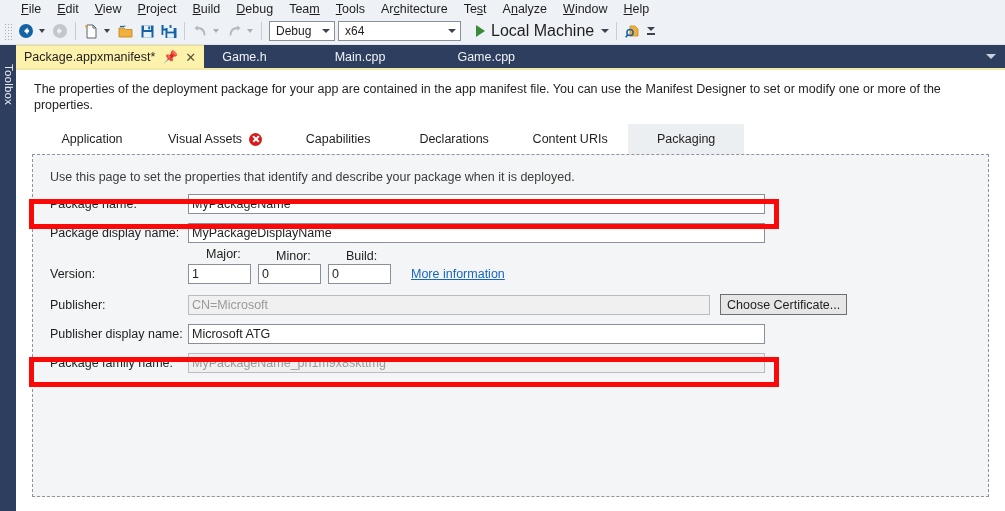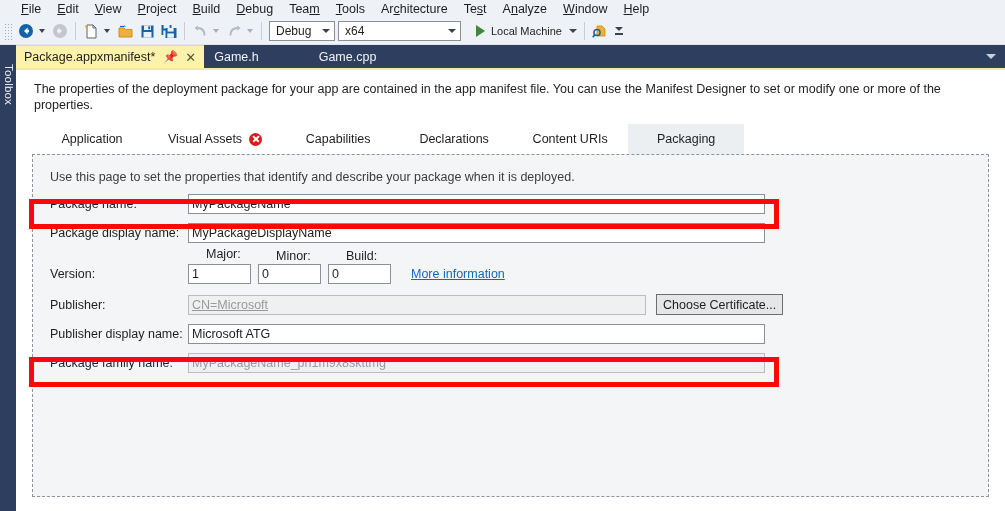--- a/index.html
+++ b/index.html
@@ -80,21 +80,21 @@
   .combo .lbl { line-height: 18px; }
   .combo .cb-caret {
     width: 0; height: 0;
     border-left: 4px solid transparent;
     border-right: 4px solid transparent;
     border-top: 4.5px solid #3b4250;
     margin-left: 8px;
   }
   .run-btn {
     display: flex; align-items: center;
-    font-size: 11px; color: #1e1e1e;
+    font-size: 16px; color: #1e1e1e;
     height: 22px; padding: 0 3px; cursor: default;
   }
   .play-tri {
     width: 0; height: 0;
     border-top: 6px solid transparent;
     border-bottom: 6px solid transparent;
     border-left: 9px solid #3a8a3a;
     margin: 0 6px 0 4px;
   }
   .overflow-chev {
@@ -125,21 +125,21 @@
     letter-spacing: .2px;
     white-space: nowrap;
     cursor: default;
   }
 
   
   .tabbar {
     position: absolute; left: 16px; top: 45px;
     width: 989px; height: 23px;
     background: #2d3e5f;
-    display: flex; align-items: stretch;
+    display: flex; align-items: stretch; gap: 8px;
   }
   .doctab {
     display: flex; align-items: center;
     padding: 0 8px;
     font-size: 12.5px;
     color: #f0f2f6;
     white-space: nowrap;
     cursor: default;
   }
   .doctab.active {
@@ -415,20 +415,23 @@
 
   <div class="tabbar">
     <div class="doctab active">
       <span>Package.appxmanifest*</span>
       <span class="pin">📌</span>
       <span class="closex">✕</span>
     </div>
     <div class="doctab" style="padding-left:10px; padding-right:52px;">
       <span>Game.h</span>
     </div>
+    <div class="doctab" style="padding-right:56px;">
+      <span>Main.cpp</span>
+    </div>
     <div class="doctab">
       <span>Game.cpp</span>
     </div>
     <div class="tab-overflow">
       <span class="dt"></span>
     </div>
   </div>
 
   <div class="designer">
 
@@ -483,21 +486,21 @@
           <span style="width:7px;"></span>
           <span class="finput" style="width:63px;">0</span>
           <span style="width:7px;"></span>
           <span class="finput" style="width:63px;">0</span>
           <span style="width:20px;"></span>
           <span class="link">More information</span>
         </div>
 
         <div class="row" style="left:17px; top:139px;">
           <span class="flabel" style="width:138px;">Publisher:</span>
-          <span class="finput readonly" style="width:458px;text-decoration:underline;">CN=Microsoft</span>
+          <span class="finput readonly" style="width:522px;">CN=Microsoft</span>
           <span style="width:10px;"></span>
           <span class="btn">Choose Certificate...</span>
         </div>
 
         <div class="row" style="left:17px; top:169px;">
           <span class="flabel" style="width:138px;">Publisher display name:</span>
           <span class="finput" style="width:577px;">Microsoft ATG</span>
         </div>
 
         <div class="row" style="left:17px; top:198px;">

